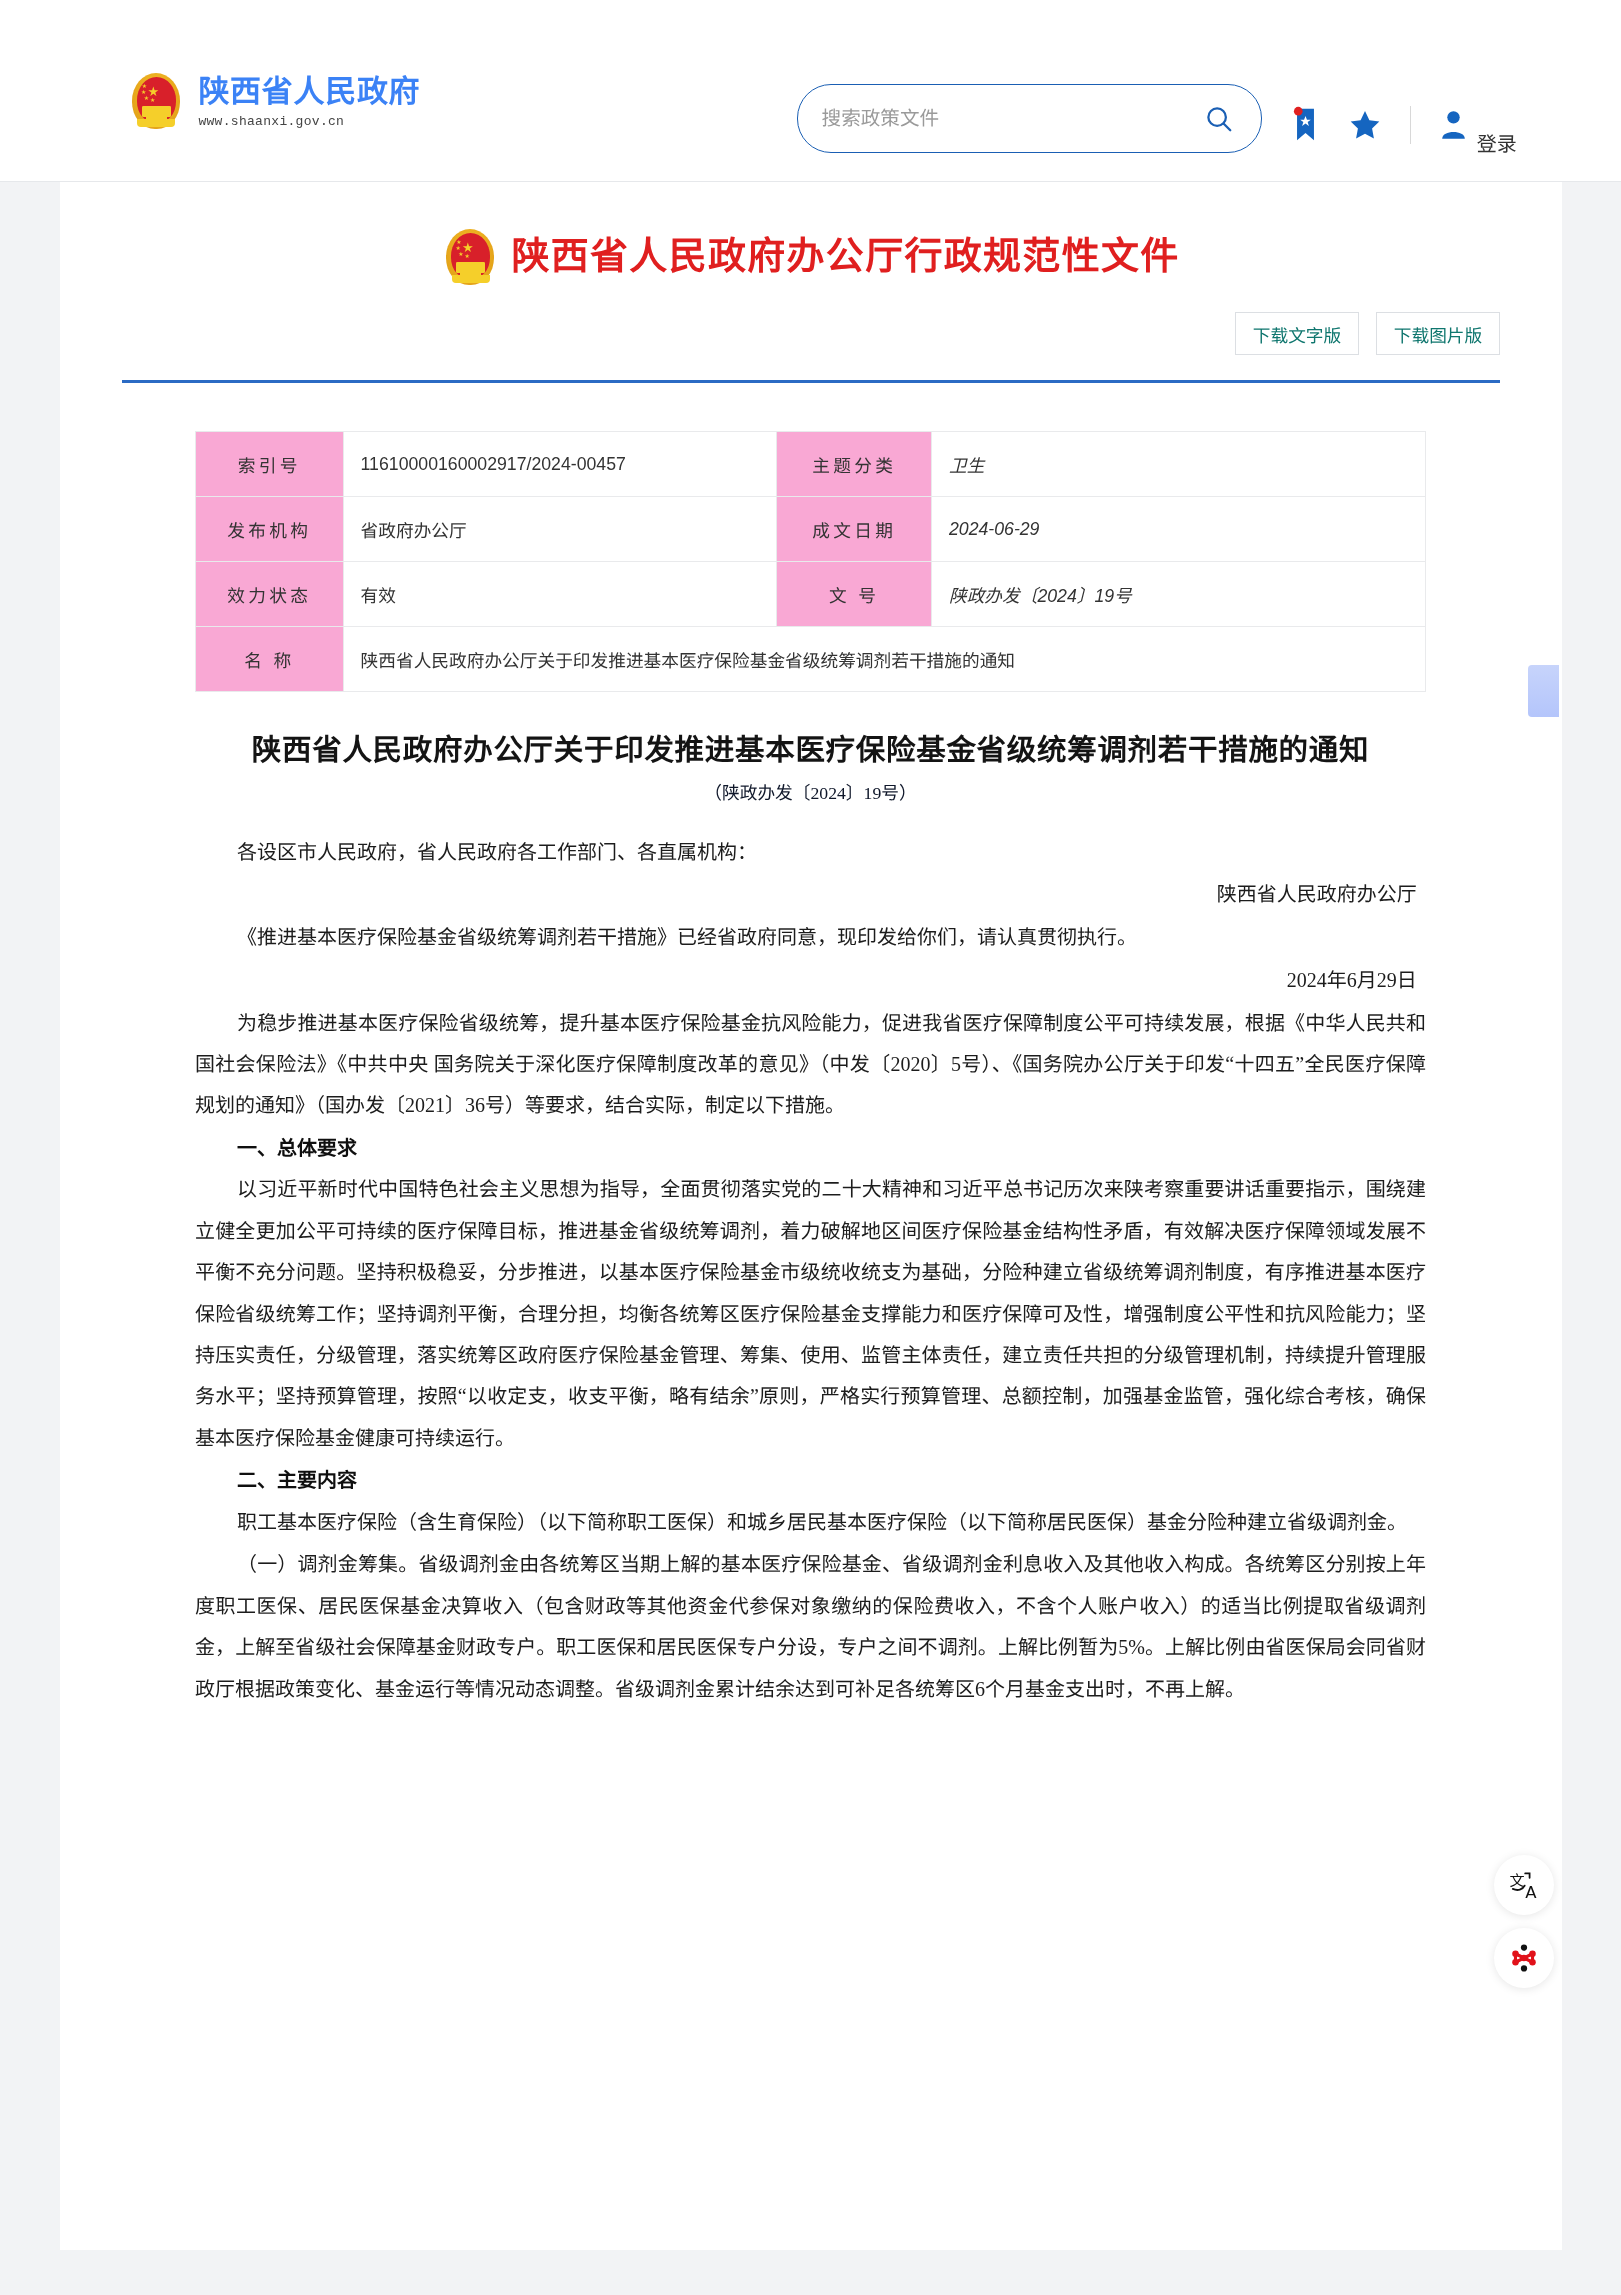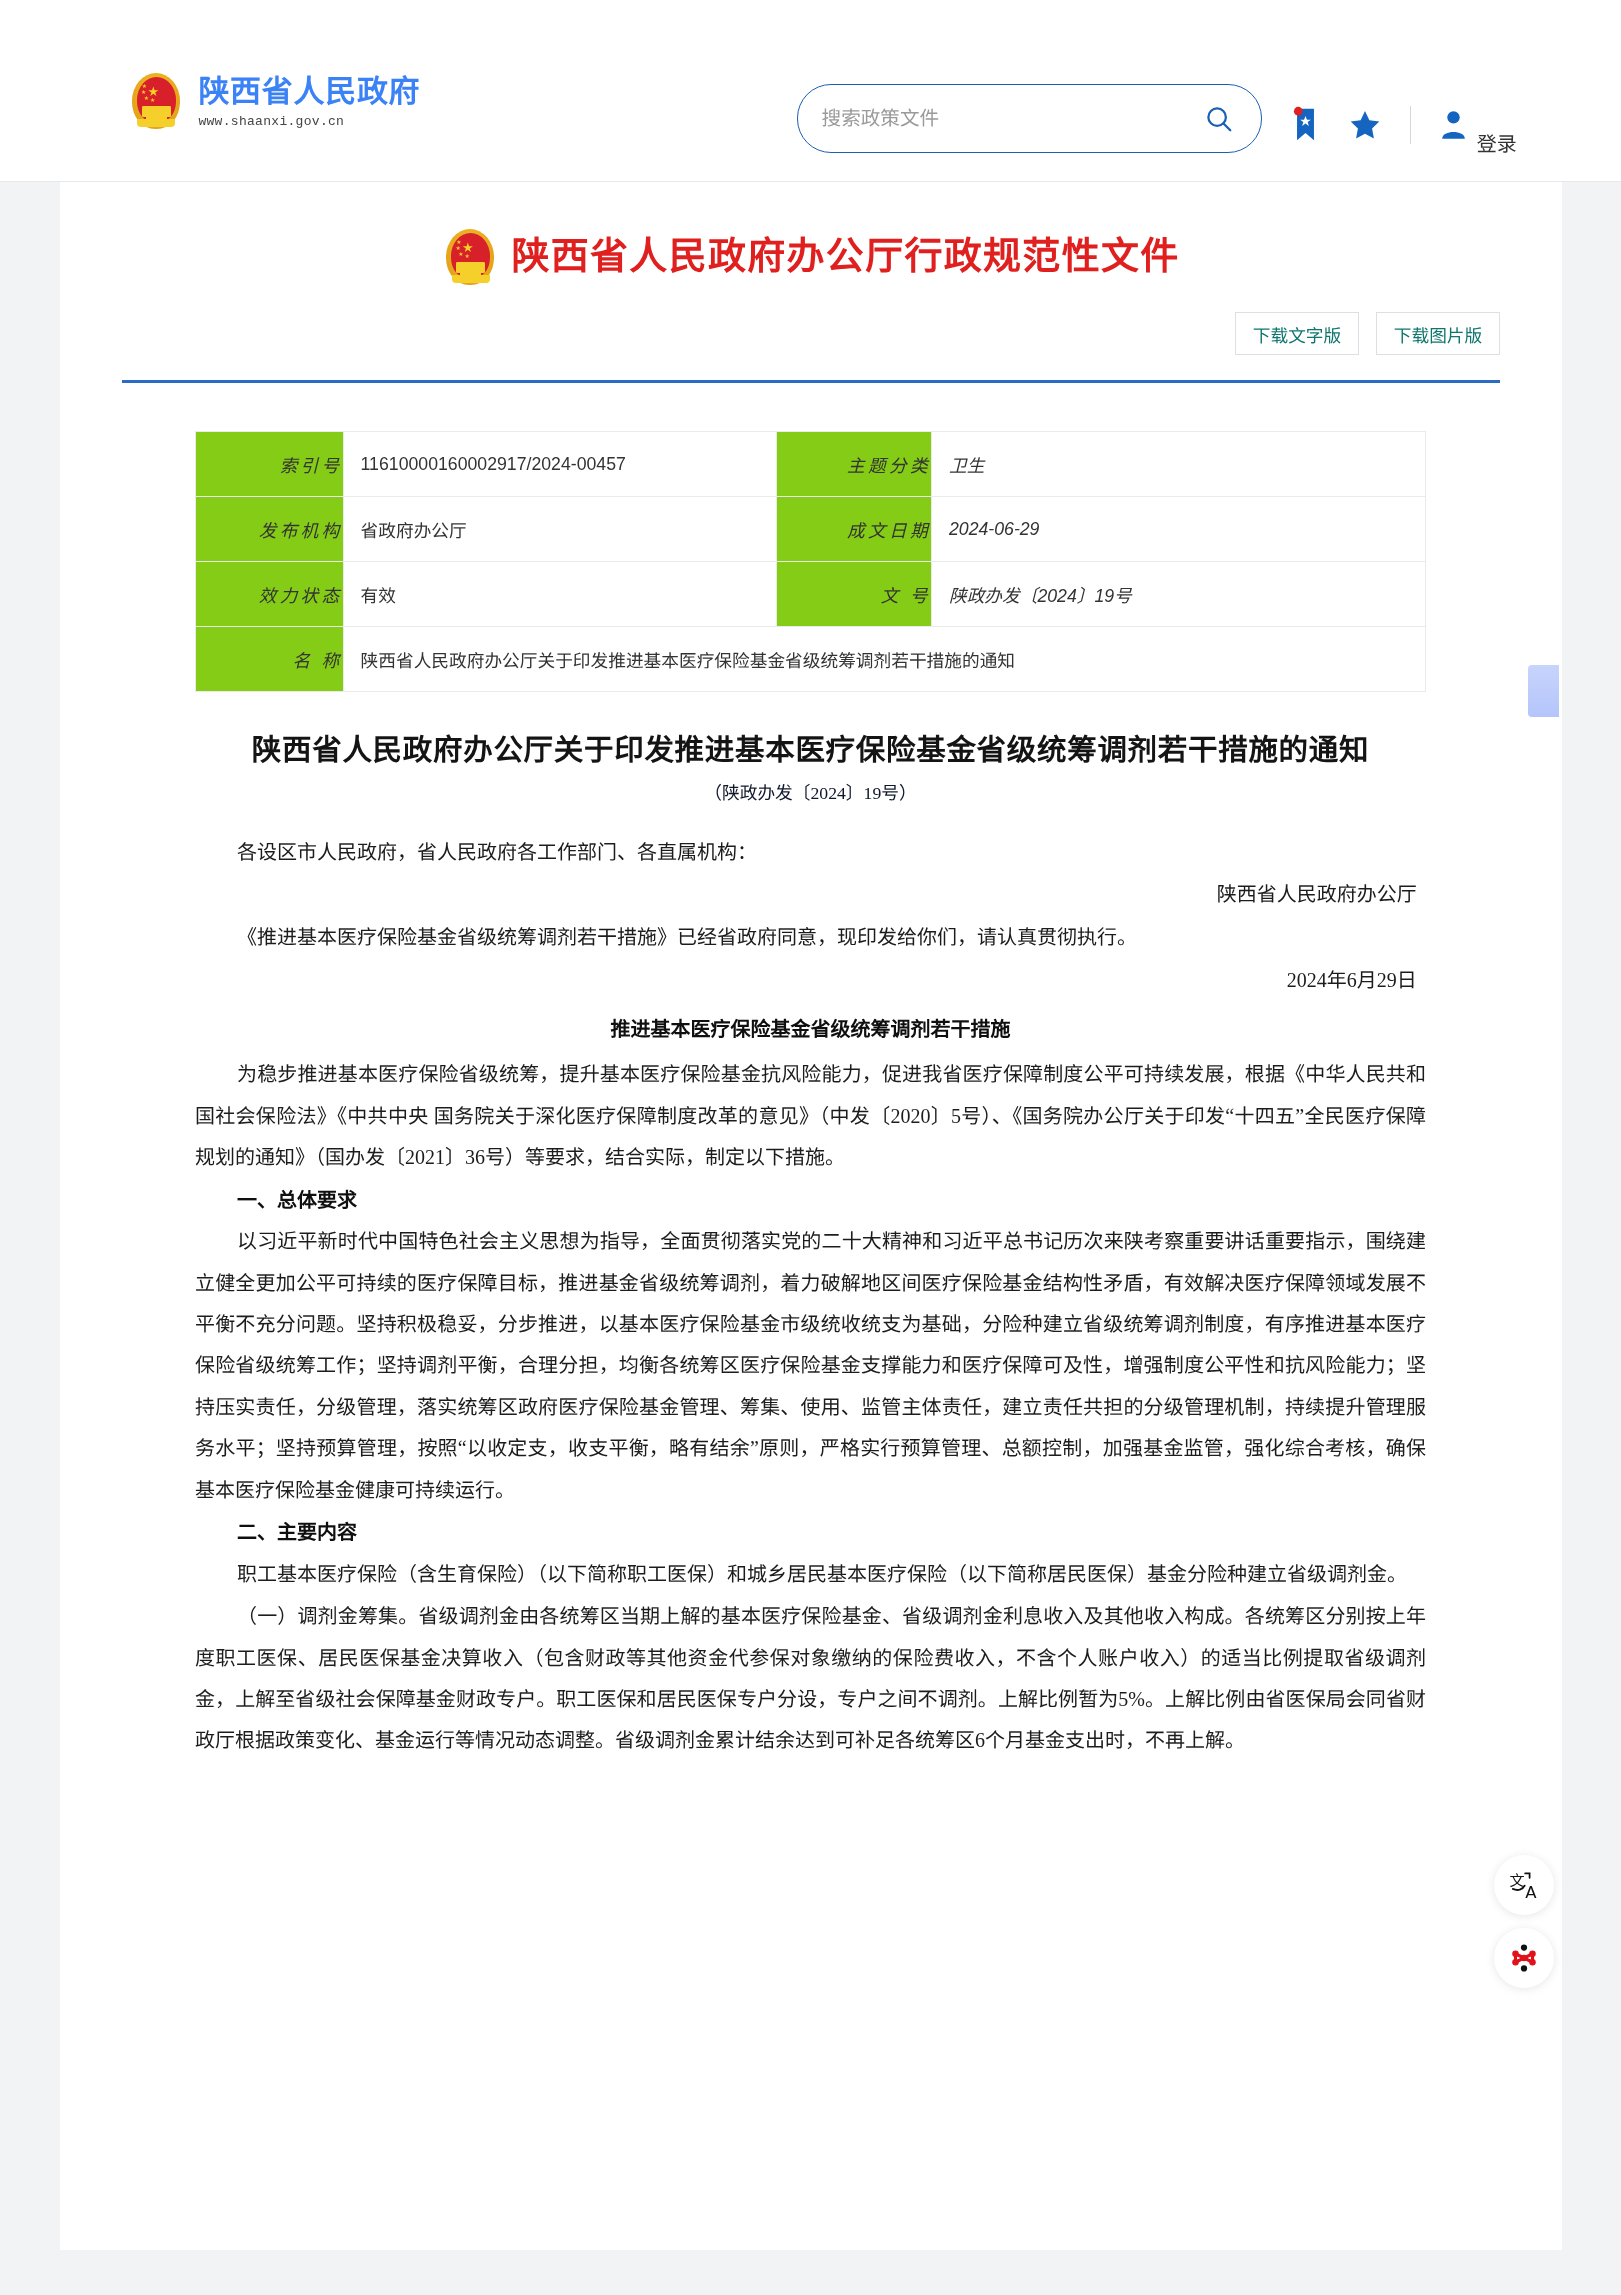--- a/index.html
+++ b/index.html
@@ -236,25 +236,24 @@
   }
   .meta-table td {
     border: 1.3px solid #e9eaec;
     font-size: 17.7px;
     color: #333;
     height: 65px;
     vertical-align: middle;
   }
   .meta-label {
     width: 147px;
-    background: #84cc16;
-    text-align: right;
+    background: #f9a8d4;
+    text-align: center;
     letter-spacing: 3.3px;
     color: #333;
-    font-style: italic;
   }
   .meta-value {
     padding-left: 17px;
     background: #ffffff;
   }
   .mv-wide { width: 432px; }
   .mv-right { width: 492px; font-style: italic; }
   .ml-right { width: 154px; }
 
   
@@ -450,21 +449,20 @@
 
     <div class="doc-body">
       <div class="doc-title">陕西省人民政府办公厅关于印发推进基本医疗保险基金省级统筹调剂若干措施的通知</div>
       <div class="doc-subnum">（陕政办发〔2024〕19号）</div>
 
       <p class="doc-p indent">各设区市人民政府，省人民政府各工作部门、各直属机构：</p>
       <p class="doc-p p-right">陕西省人民政府办公厅</p>
       <p class="doc-p indent">《推进基本医疗保险基金省级统筹调剂若干措施》已经省政府同意，现印发给你们，请认真贯彻执行。</p>
       <p class="doc-p p-right">2024年6月29日</p>
 
-      <div class="center-sub">推进基本医疗保险基金省级统筹调剂若干措施</div>
 
       <p class="doc-p indent">为稳步推进基本医疗保险省级统筹，提升基本医疗保险基金抗风险能力，促进我省医疗保障制度公平可持续发展，根据《中华人民共和国社会保险法》《中共中央 国务院关于深化医疗保障制度改革的意见》（中发〔2020〕5号）、《国务院办公厅关于印发“十四五”全民医疗保障规划的通知》（国办发〔2021〕36号）等要求，结合实际，制定以下措施。</p>
 
       <div class="sec-title">一、总体要求</div>
       <p class="doc-p indent">以习近平新时代中国特色社会主义思想为指导，全面贯彻落实党的二十大精神和习近平总书记历次来陕考察重要讲话重要指示，围绕建立健全更加公平可持续的医疗保障目标，推进基金省级统筹调剂，着力破解地区间医疗保险基金结构性矛盾，有效解决医疗保障领域发展不平衡不充分问题。坚持积极稳妥，分步推进，以基本医疗保险基金市级统收统支为基础，分险种建立省级统筹调剂制度，有序推进基本医疗保险省级统筹工作；坚持调剂平衡，合理分担，均衡各统筹区医疗保险基金支撑能力和医疗保障可及性，增强制度公平性和抗风险能力；坚持压实责任，分级管理，落实统筹区政府医疗保险基金管理、筹集、使用、监管主体责任，建立责任共担的分级管理机制，持续提升管理服务水平；坚持预算管理，按照“以收定支，收支平衡，略有结余”原则，严格实行预算管理、总额控制，加强基金监管，强化综合考核，确保基本医疗保险基金健康可持续运行。</p>
 
       <div class="sec-title">二、主要内容</div>
       <p class="doc-p indent">职工基本医疗保险（含生育保险）（以下简称职工医保）和城乡居民基本医疗保险（以下简称居民医保）基金分险种建立省级调剂金。</p>
       <p class="doc-p indent">（一）调剂金筹集。省级调剂金由各统筹区当期上解的基本医疗保险基金、省级调剂金利息收入及其他收入构成。各统筹区分别按上年度职工医保、居民医保基金决算收入（包含财政等其他资金代参保对象缴纳的保险费收入，不含个人账户收入）的适当比例提取省级调剂金，上解至省级社会保障基金财政专户。职工医保和居民医保专户分设，专户之间不调剂。上解比例暂为5%。上解比例由省医保局会同省财政厅根据政策变化、基金运行等情况动态调整。省级调剂金累计结余达到可补足各统筹区6个月基金支出时，不再上解。</p>
     </div>

